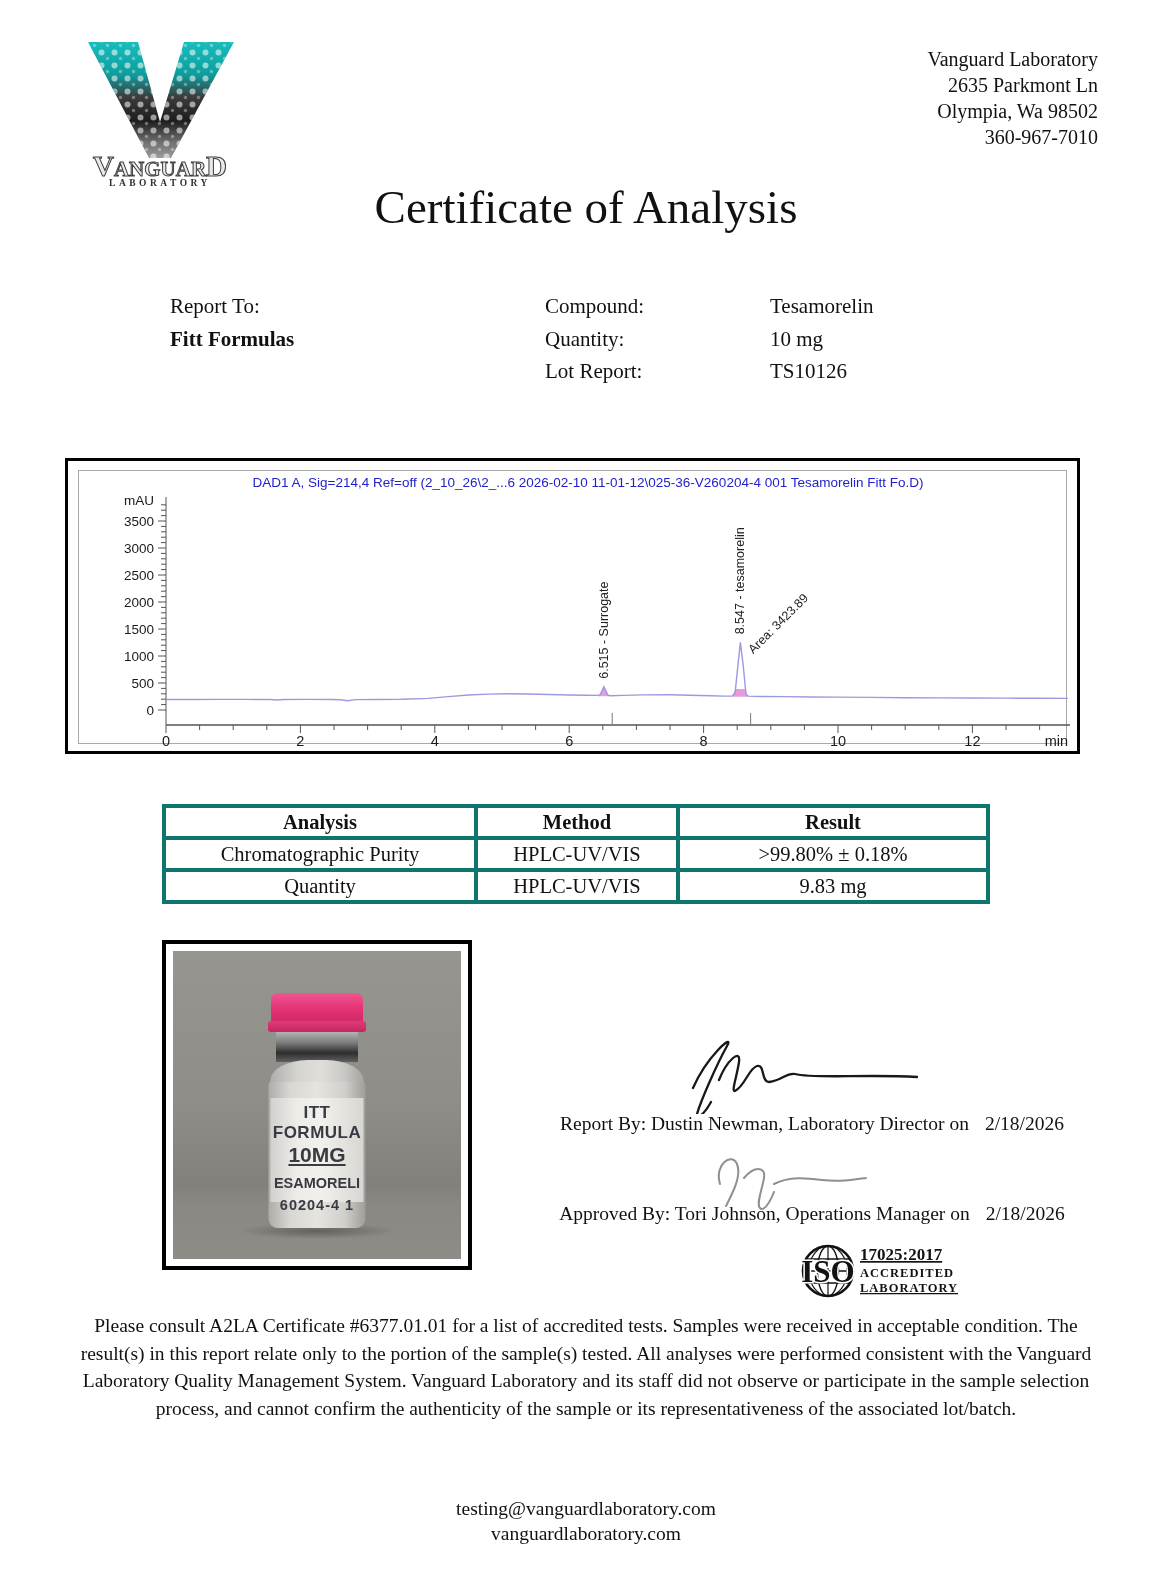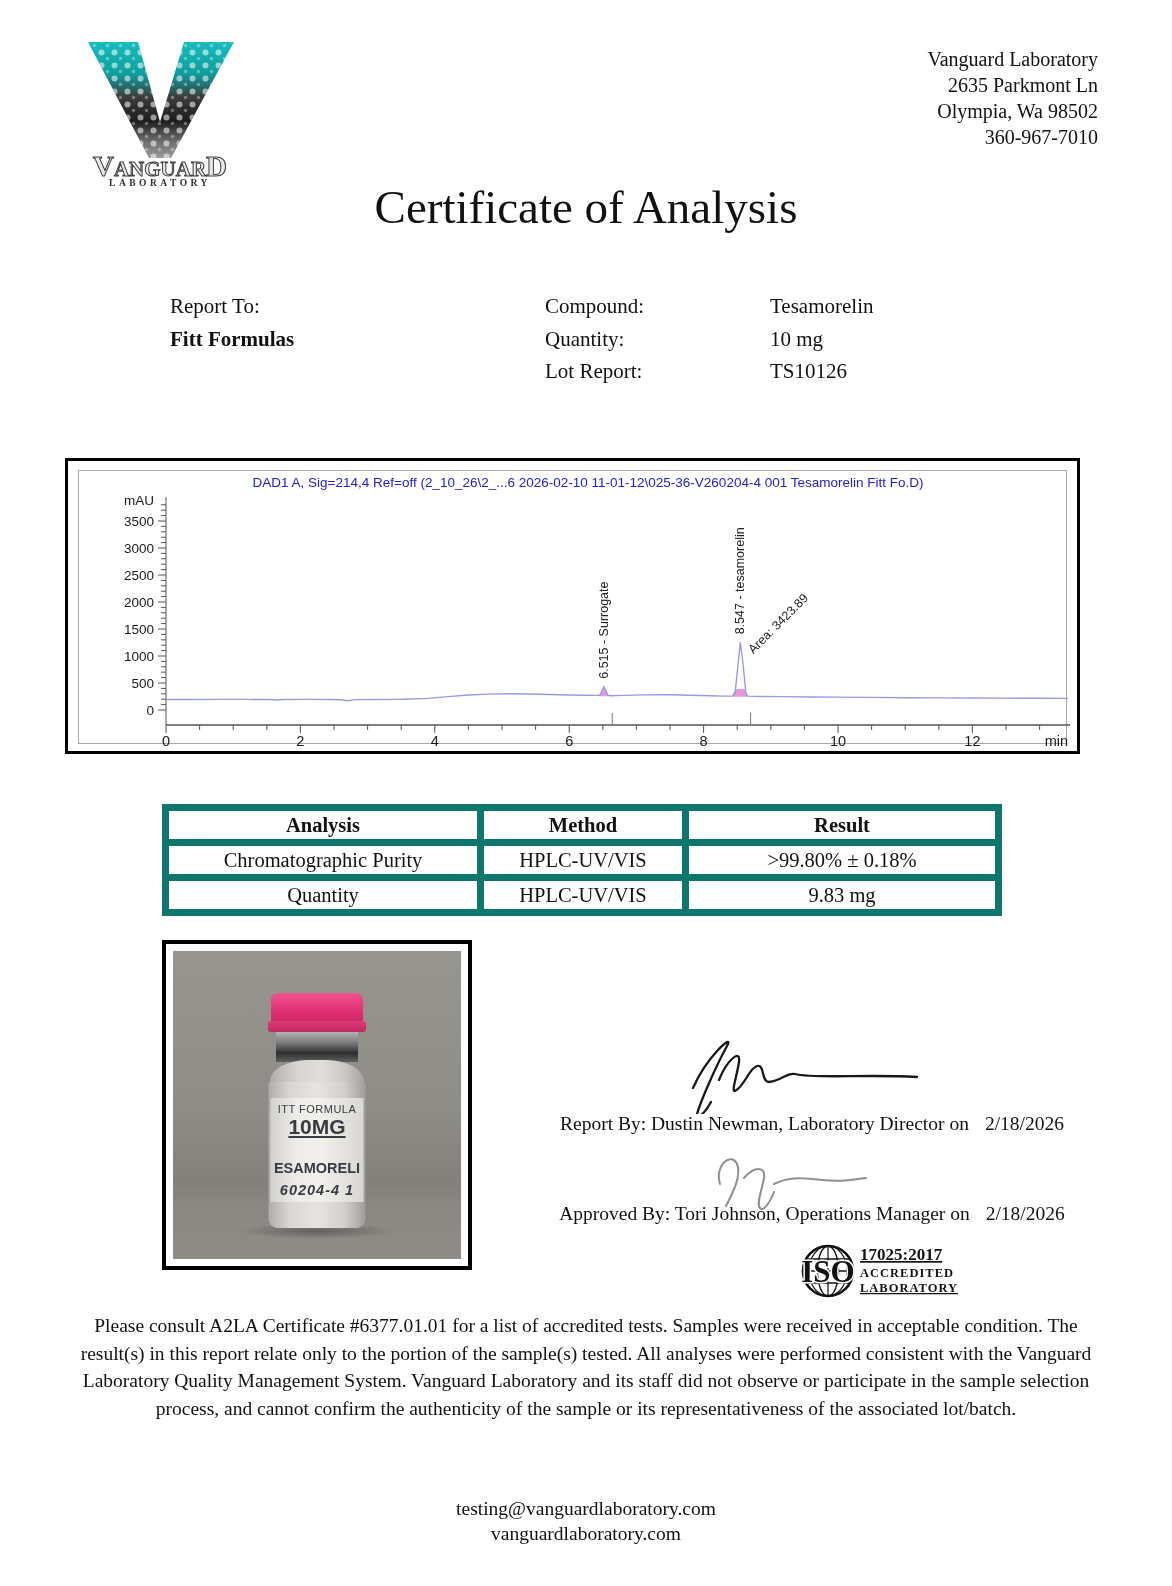--- a/index.html
+++ b/index.html
@@ -25,21 +25,21 @@
   .chart-box{left:65px;top:458px;width:1009px;height:290px;border:3px solid #000;background:#fff;}
   .chart-inner{position:absolute;left:10px;top:9px;right:10px;bottom:7px;border:1px solid #a9a9a9;}
   .chart-svg{position:absolute;left:0;top:0;}
   .ct{font:13.5px "Liberation Sans",sans-serif;}
   .tl{font:13.5px "Liberation Sans",sans-serif;fill:#1a1a1a;}
   .tl2{font:14.5px "Liberation Sans",sans-serif;fill:#1a1a1a;}
   .pl{font:12.5px "Liberation Sans",sans-serif;fill:#222;}
 
   
   .results{left:162px;top:804px;border-collapse:collapse;font-size:20.5px;}
-  .results th,.results td{border:7px solid #0f766e;text-align:center;padding:1px 6px;height:26px;}
+  .results th,.results td{border:4px solid #0f766e;text-align:center;padding:1px 6px;height:26px;}
   .results{border:3px solid #000;}
   .results th{font-weight:bold;}
   .col-a{width:296px;} .col-m{width:186px;} .col-r{width:294px;}
 
   
   .photo{left:162px;top:940px;width:288px;height:308px;border:4px solid #000;background:#fff;padding:7px;}
   .photo-inner{position:relative;width:100%;height:100%;overflow:hidden;
     background:linear-gradient(180deg,#97958f 0%,#8f8d88 50%,#83807c 76%,#8b8883 82%,#8f8c87 100%);}
   .vial{position:absolute;left:50%;transform:translateX(-50%);}
   .cap{top:42px;width:92px;height:30px;border-radius:7px 7px 2px 2px;
@@ -48,24 +48,24 @@
     background:linear-gradient(180deg,#e03b77,#c02761);}
   .crimp{top:81px;width:82px;height:30px;
     background:linear-gradient(180deg,#b3b3b3,#7d7d7d 35%,#2e2e2e 70%,#606060);}
   .shoulder{top:109px;width:94px;height:24px;border-radius:40% 40% 0 0/90% 90% 0 0;
     background:linear-gradient(90deg,#b0aeaa,#d7d5d1 30%,#e0ded9 55%,#c9c7c3 80%,#a5a39f);}
   .vbody{top:131px;width:97px;height:146px;border-radius:3px 3px 9px 9px;
     background:linear-gradient(90deg,#aeaca8,#d9d7d3 22%,#e6e4df 50%,#d2d0cc 78%,#9f9d99);}
   .vlabel{position:absolute;left:2px;right:2px;top:16px;height:104px;text-align:center;
     background:linear-gradient(90deg,#d3d1cd,#eeece8 28%,#f2f0eb 55%,#d8d6d2);
     font-family:"Liberation Sans",sans-serif;color:#3a3a42;}
-  .vl1{font-size:11px;font-weight:normal;letter-spacing:.5px;margin-top:5px;}
+  .vl1{font-size:17px;font-weight:bold;letter-spacing:.5px;margin-top:5px;}
   .vl2{font-size:21px;font-weight:bold;text-decoration:underline;line-height:24px;}
-  .vl3{font-size:14.5px;font-weight:bold;margin-top:21px;}
-  .vl4{font-size:14.5px;font-weight:bold;margin-top:6px;letter-spacing:1px;font-style:italic;}
+  .vl3{font-size:14.5px;font-weight:bold;margin-top:8px;}
+  .vl4{font-size:14.5px;font-weight:bold;margin-top:6px;letter-spacing:1px;}
   .vshadow{top:272px;width:160px;height:16px;border-radius:50%;
     background:radial-gradient(ellipse at center,rgba(0,0,0,.30),rgba(0,0,0,0) 70%);}
 
   
   .signline{left:542px;width:540px;text-align:center;font-size:19.5px;}
   .signline .date{margin-left:16px;}
   .iso-badge{left:798px;top:1242px;}
 
   
   .disclaimer{left:66px;top:1312px;width:1040px;text-align:center;font-size:19.5px;line-height:27.5px;}

